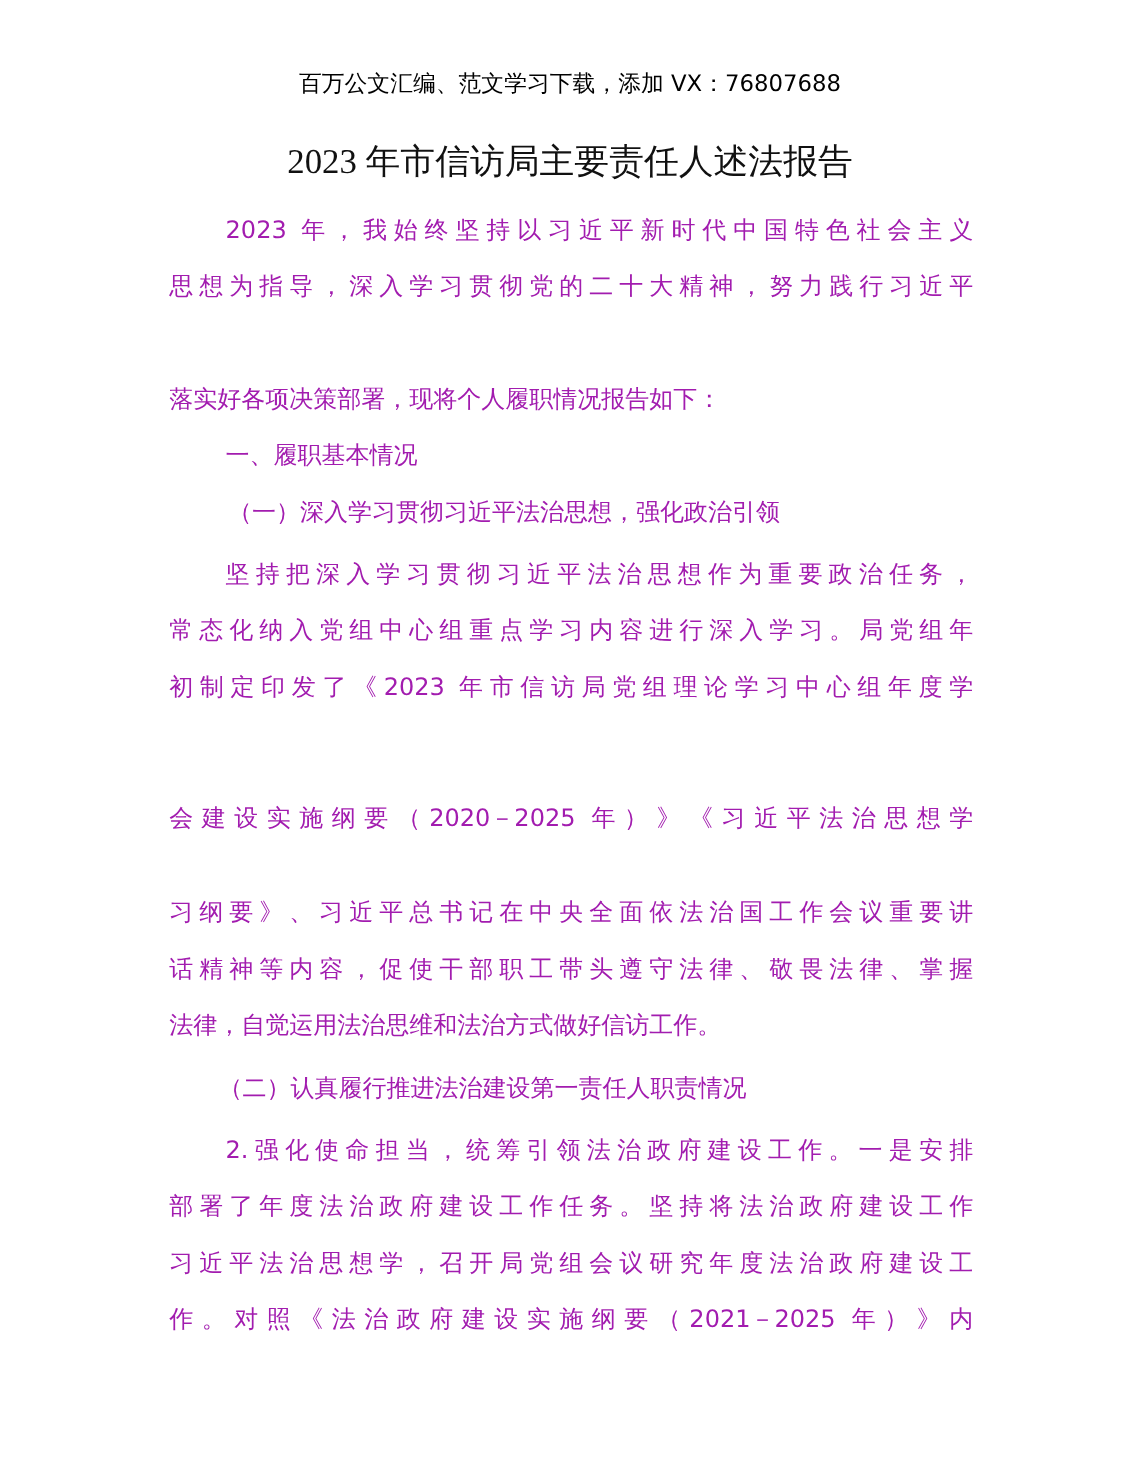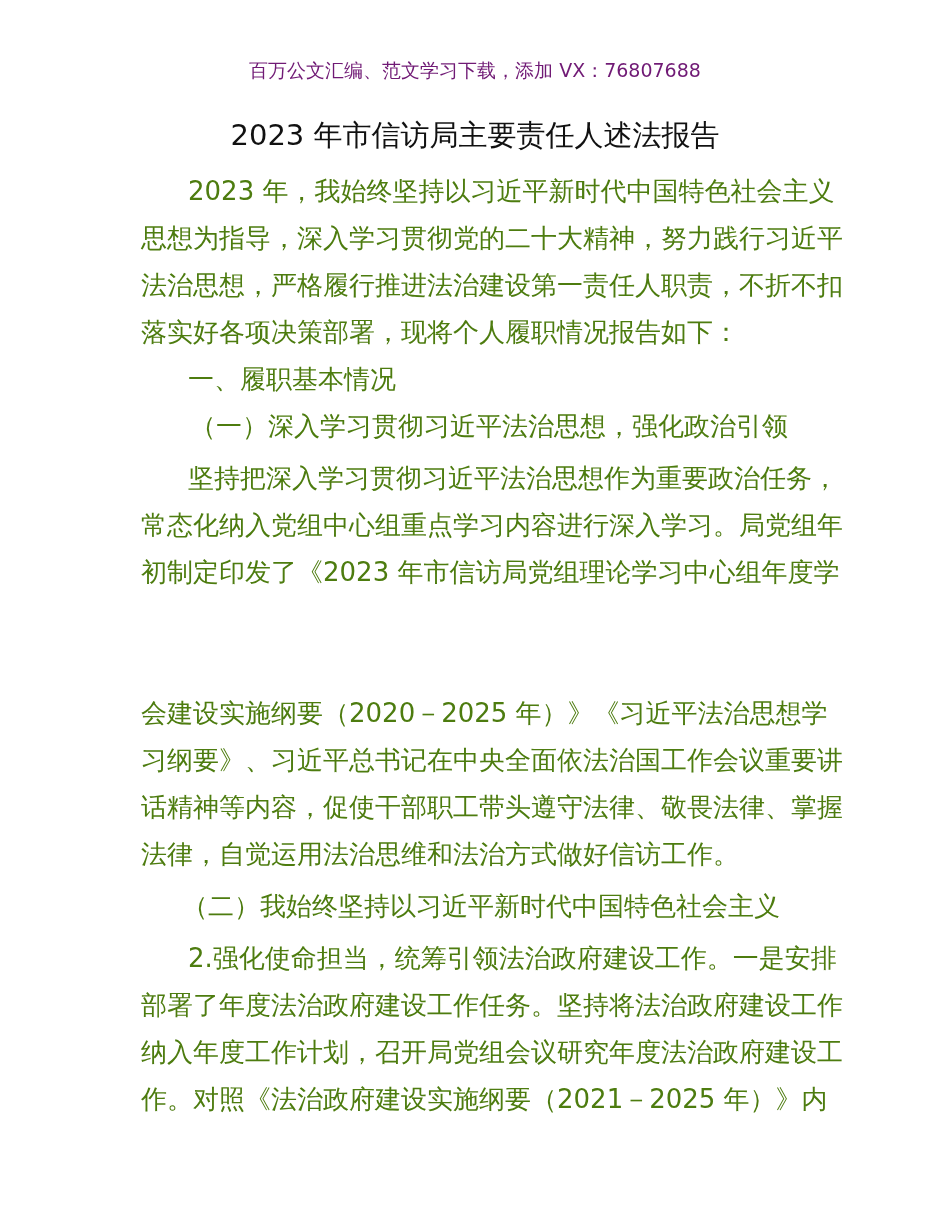--- a/index.html
+++ b/index.html
@@ -1,50 +1,49 @@
 <!DOCTYPE html>
 <html><head>
 <meta charset="utf-8">
 <style>
   html, body { margin: 0; padding: 0; background: #ffffff; }
   body { width: 950px; height: 1230px; position: relative; overflow: hidden;
          font-family: "DejaVu Sans", "Liberation Sans", sans-serif; color: #111111; }
   .page { position: absolute; left: 0; top: 0; width: 950px; height: 1230px; background: #ffffff; }
   .banner { position: absolute; left: 0; top: 56px; width: 950px; text-align: center;
-            font-size: 19px; line-height: 28px; color: #701a75; white-space: nowrap; }
+            font-size: 19px; line-height: 28px; color: #000000; white-space: nowrap; }
   .title { position: absolute; left: 0; top: 115px; width: 950px; text-align: center;
-           font-size: 29px; line-height: 40px; color: #111111; white-space: nowrap; }
-  .line { position: absolute; left: 141px; width: 670px; font-size: 26px; line-height: 34px;
-          color: #4d7c0f; white-space: nowrap; text-align: justify; text-align-last: justify; }
+           font-size: 29px; line-height: 40px; color: #111111; white-space: nowrap; font-family: Liberation Serif, serif; }
+  .line { position: absolute; left: 141px; width: 670px; font-size: 20px; line-height: 34px;
+          color: #a21caf; white-space: nowrap; text-align: justify; text-align-last: justify; }
   .line.indent { left: 188px; width: 623px; }
   .line.last { text-align-last: left; }
   .line.heading { text-align-last: left; }
 </style>
 </head>
 <body>
 
 <div class="page">
   <div class="banner">百万公文汇编、范文学习下载，添加 VX：76807688</div>
   <div class="title">2023 年市信访局主要责任人述法报告</div>
 
   <div class="line indent" style="top:174px">2023 年，我始终坚持以习近平新时代中国特色社会主义</div>
   <div class="line" style="top:221px">思想为指导，深入学习贯彻党的二十大精神，努力践行习近平</div>
-  <div class="line" style="top:268px">法治思想，严格履行推进法治建设第一责任人职责，不折不扣</div>
   <div class="line last" style="top:315px">落实好各项决策部署，现将个人履职情况报告如下：</div>
 
   <div class="line indent heading" style="top:362px">一、履职基本情况</div>
   <div class="line indent heading" style="top:409px; left:190px">（一）深入学习贯彻习近平法治思想，强化政治引领</div>
 
   <div class="line" style="top:508px">常态化纳入党组中心组重点学习内容进行深入学习。局党组年</div>
   <div class="line indent" style="top:461px">坚持把深入学习贯彻习近平法治思想作为重要政治任务，</div>
   <div class="line" style="top:555px">初制定印发了《2023 年市信访局党组理论学习中心组年度学</div>
-  <div class="line" style="top:696px">会建设实施纲要（2020－2025 年）》《习近平法治思想学</div>
+  <div class="line" style="top:664px">会建设实施纲要（2020－2025 年）》《习近平法治思想学</div>
   <div class="line" style="top:743px">习纲要》、习近平总书记在中央全面依法治国工作会议重要讲</div>
   <div class="line" style="top:790px">话精神等内容，促使干部职工带头遵守法律、敬畏法律、掌握</div>
   <div class="line last" style="top:837px">法律，自觉运用法治思维和法治方式做好信访工作。</div>
 
-  <div class="line indent heading" style="top:889px; left:182px">（二）我始终坚持以习近平新时代中国特色社会主义</div>
+  <div class="line indent heading" style="top:889px; left:182px">（二）认真履行推进法治建设第一责任人职责情况</div>
 
   <div class="line indent" style="top:941px">2.强化使命担当，统筹引领法治政府建设工作。一是安排</div>
   <div class="line" style="top:988px">部署了年度法治政府建设工作任务。坚持将法治政府建设工作</div>
-  <div class="line" style="top:1035px">纳入年度工作计划，召开局党组会议研究年度法治政府建设工</div>
+  <div class="line" style="top:1035px">习近平法治思想学，召开局党组会议研究年度法治政府建设工</div>
   <div class="line" style="top:1082px">作。对照《法治政府建设实施纲要（2021－2025 年）》内</div>
 </div>
 
 </body></html>

